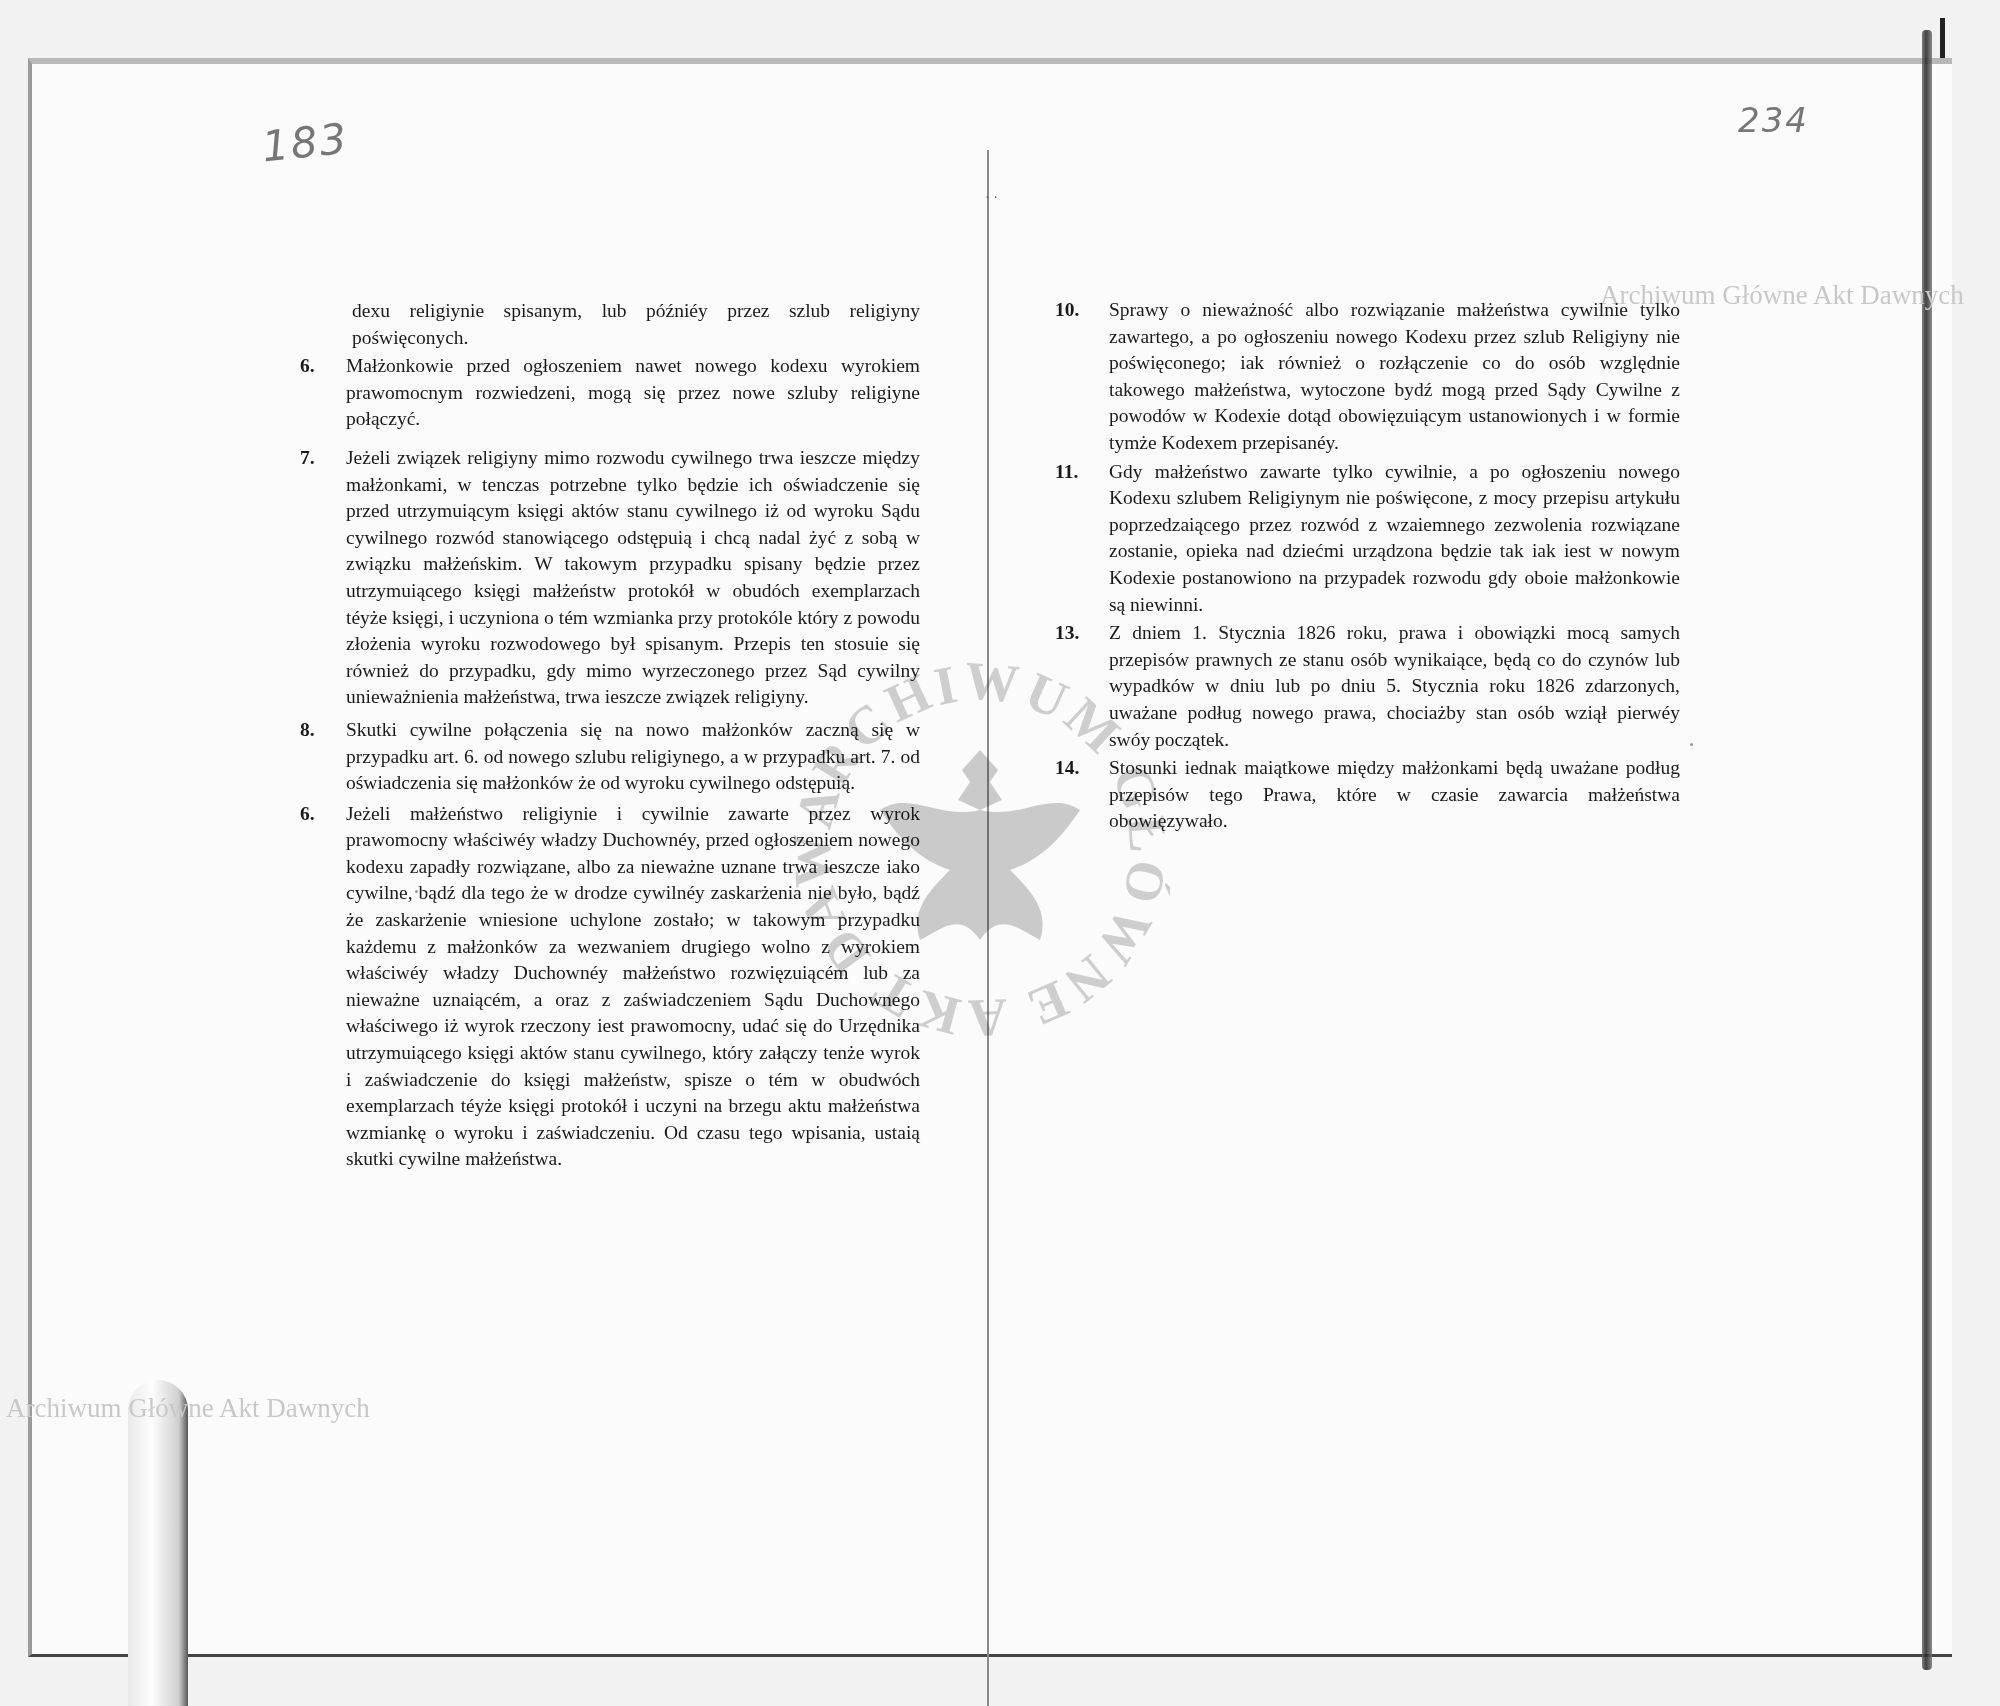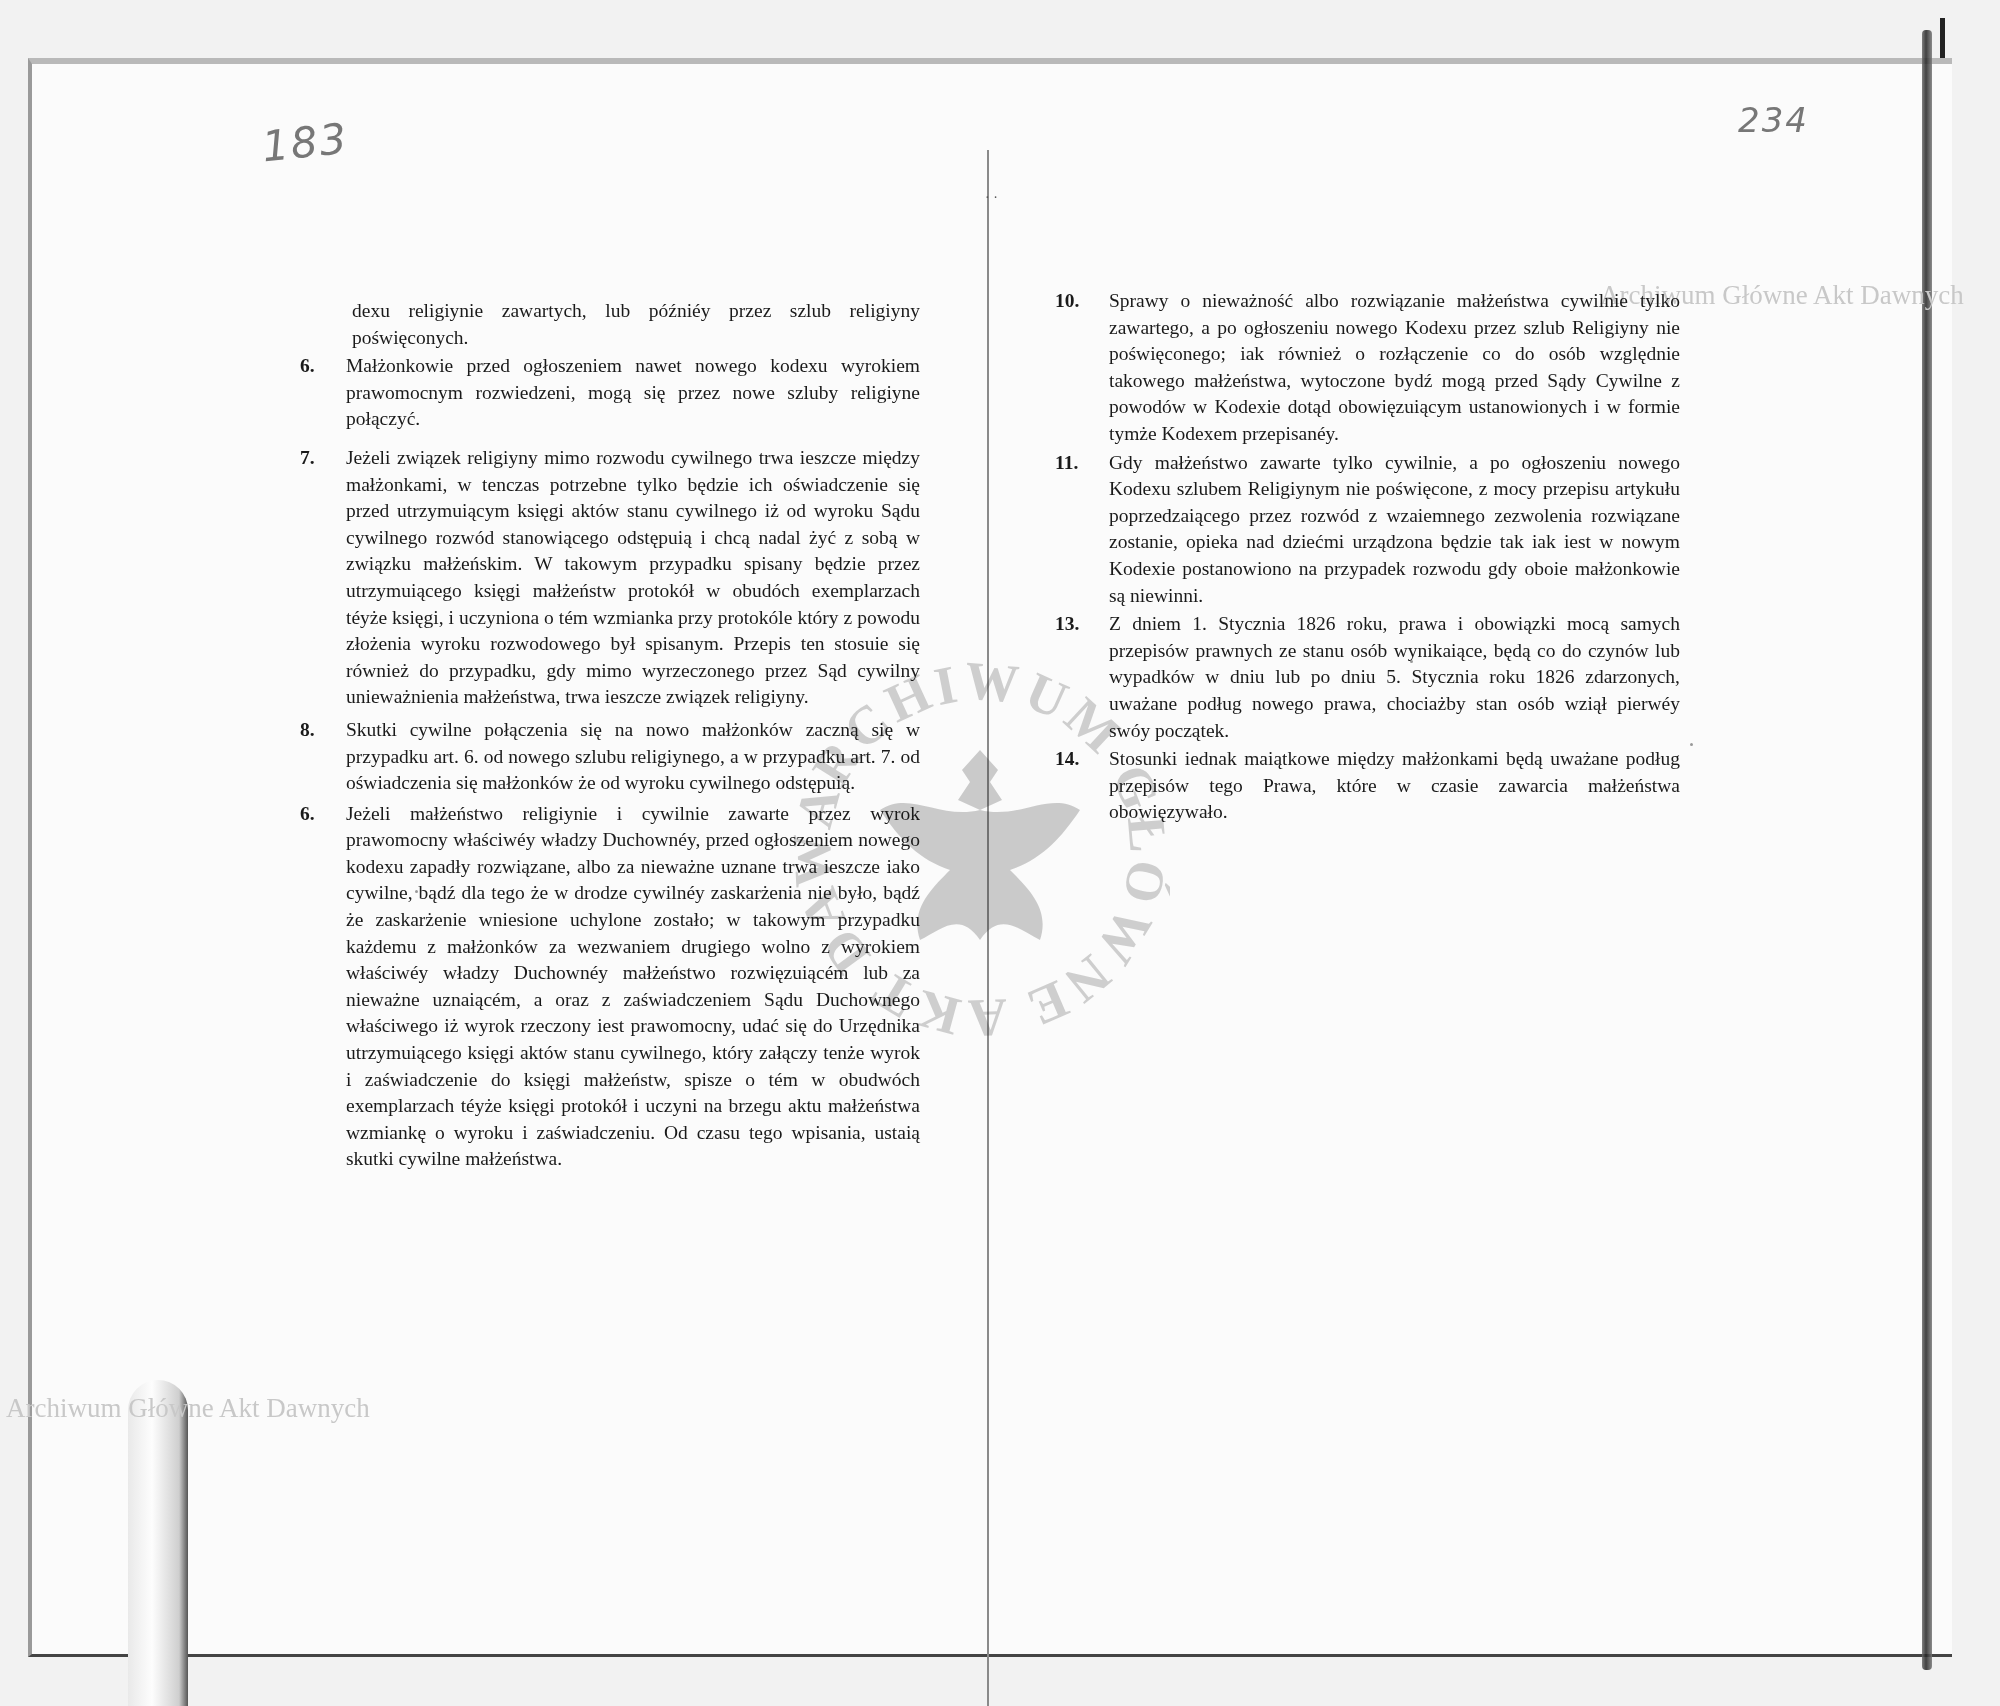--- a/index.html
+++ b/index.html
@@ -49,21 +49,21 @@
     .wm-right { left: 1600px; top: 280px; }
     .wm-left { left: 6px; top: 1393px; }
     .seal {
       position: absolute; left: 790px; top: 640px; width: 380px; height: 420px;
       opacity: .22; pointer-events: none;
     }
     .column {
       position: absolute; font-size: 19.5px; line-height: 26.6px; text-align: justify;
     }
     .col-left { left: 300px; top: 298px; width: 620px; }
-    .col-right { left: 1065px; top: 288px; width: 615px; }
+    .col-right { left: 1065px; top: 297px; width: 615px; }
     .para { position: relative; margin: 0 0 2px 46px; }
     .para.first { margin-left: 52px; }
     .para .num { position: absolute; left: -46px; top: 0; font-weight: bold; }
     .para.indent { text-indent: 28px; margin-top: 14px; }
     .col-right .para { margin-left: 44px; }
     .col-right .para .num { left: -54px; }
     .col-right .para.indent { margin-top: 4px; }
     .gutter-mark { position: absolute; left: 985px; top: 190px; font-size: 14px; color: #555; }
     .dust { position: absolute; width: 3px; height: 3px; background: #999; border-radius: 50%; }
   </style>
@@ -92,21 +92,21 @@
     <path d="M190 110 l18 20 -8 12 12 18 -22 10 -22 -10 12 -18 -8 -12z"></path>
     <path d="M190 170 C150 180 120 150 90 170 C110 200 130 220 160 230 C140 250 120 270 130 300 C150 290 170 270 190 300 C210 270 230 290 250 300 C260 270 240 250 220 230 C250 220 270 200 290 170 C260 150 230 180 190 170z"></path>
   </g>
 </svg>
 
 <div class="watermark-text wm-right">Archiwum Główne Akt Dawnych</div>
 <div class="watermark-text wm-left">Archiwum Główne Akt Dawnych</div>
 
 <div class="column col-left">
   <p class="para first">
-    <span>dexu religiynie zawartych, lub późniéy przez szlub religiyny poświęconych.</span>
+    <span>dexu religiynie spisanym, lub późniéy przez szlub religiyny poświęconych.</span>
   </p>
   <p class="para">
     <span class="num">6.</span>
     <span>Małżonkowie przed ogłoszeniem nawet nowego kodexu wyrokiem prawomocnym rozwiedzeni, mogą się przez nowe szluby religiyne połączyć.</span>
   </p>
   <p class="para" style="margin-top:12px">
     <span class="num">7.</span>
     <span>Jeżeli związek religiyny mimo rozwodu cywilnego trwa ieszcze między małżonkami, w tenczas potrzebne tylko będzie ich oświadczenie się przed utrzymuiącym księgi aktów stanu cywilnego iż od wyroku Sądu cywilnego rozwód stanowiącego odstępuią i chcą nadal żyć z sobą w związku małżeńskim. W takowym przypadku spisany będzie przez utrzymuiącego księgi małżeństw protokół w obudóch exemplarzach téyże księgi, i uczyniona o tém wzmianka przy protokóle który z powodu złożenia wyroku rozwodowego był spisanym. Przepis ten stosuie się również do przypadku, gdy mimo wyrzeczonego przez Sąd cywilny unieważnienia małżeństwa, trwa ieszcze związek religiyny.</span>
   </p>
   <p class="para" style="margin-top:6px">

